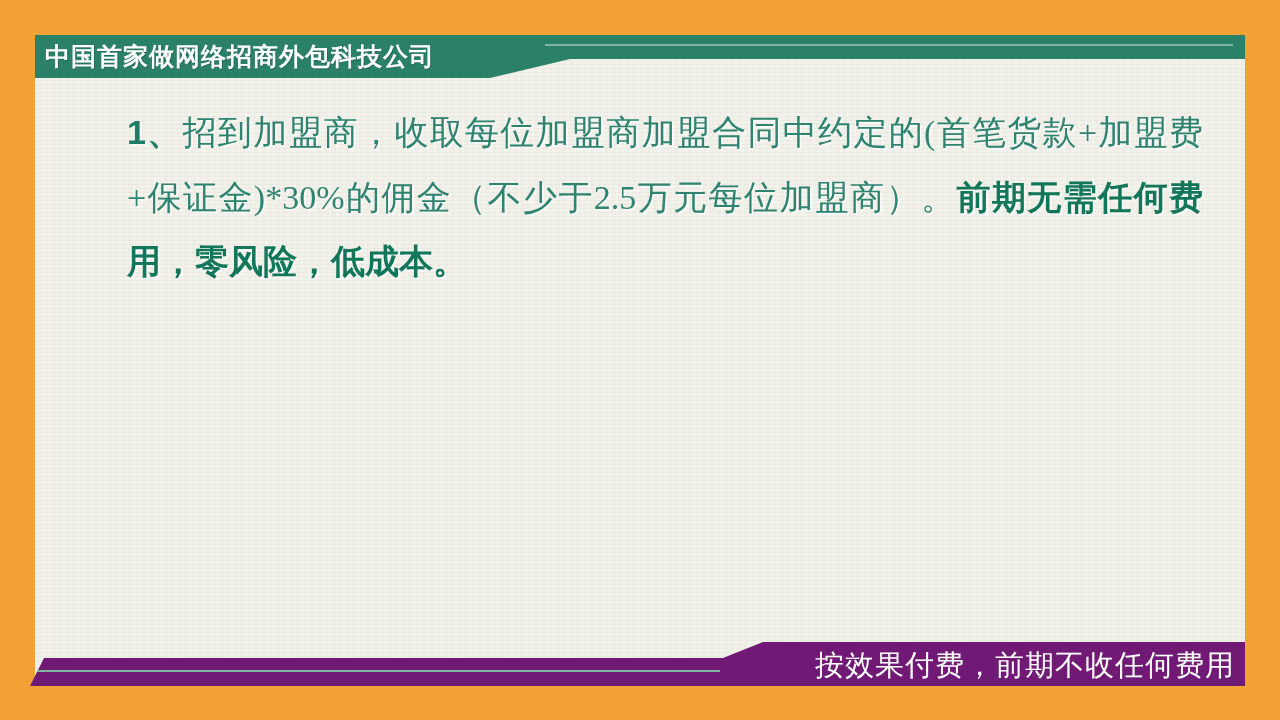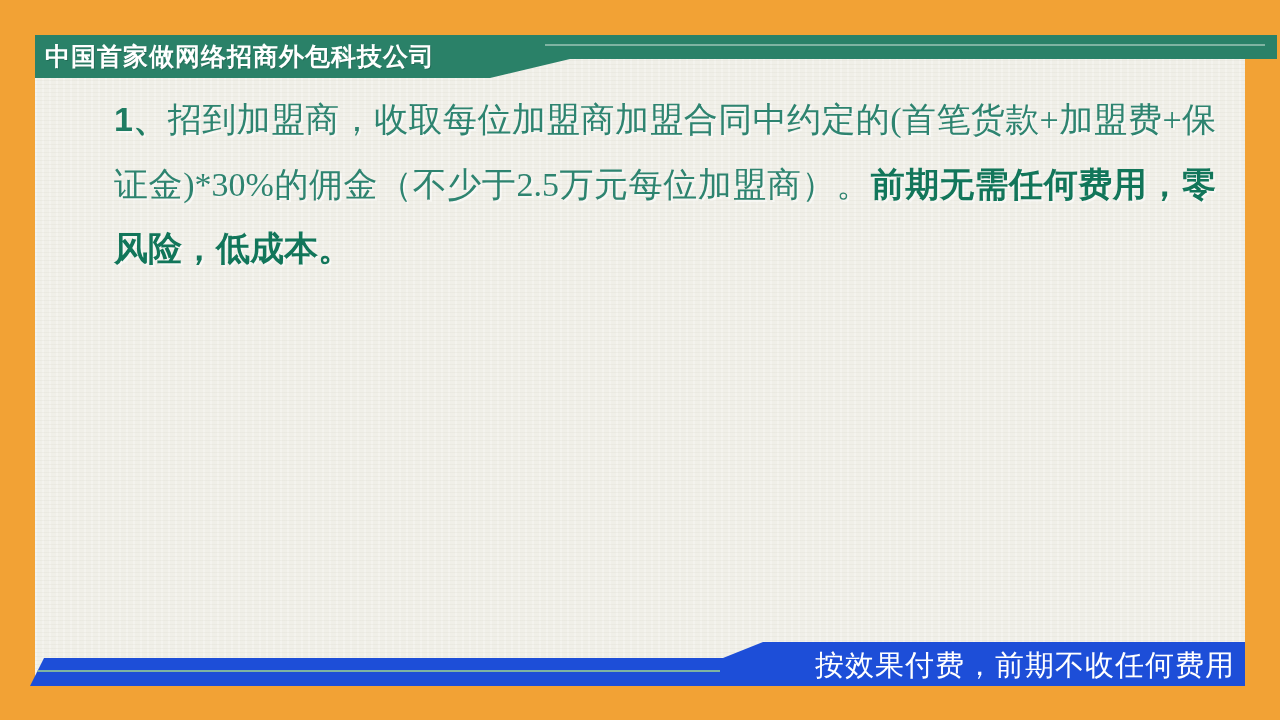--- a/index.html
+++ b/index.html
@@ -32,21 +32,20 @@
   
   .top-bar {
     position: absolute;
     left: 35px;
     top: 35px;
     width: 1210px;
     height: 43px;
     background: #2A8168;
     -webkit-clip-path: polygon(0 0, 100% 0, 100% 24px, 535px 24px, 455px 43px, 0 43px);
     clip-path: polygon(0 0, 100% 0, 100% 24px, 535px 24px, 455px 43px, 0 43px);
-    padding-left: 32px;
   }
   .top-bar .bar-title {
     position: absolute;
     left: 10px;
     top: 0;
     height: 43px;
     line-height: 43px;
     color: #ffffff;
     font-size: 25px;
     font-weight: 700;
@@ -61,21 +60,21 @@
     height: 2px;
     background: #7FB3A2;
   }
   
   .bottom-bar {
     position: absolute;
     left: 30px;
     top: 642px;
     width: 1215px;
     height: 44px;
-    background: #1d4ed8;
+    background: #701a75;
     -webkit-clip-path: polygon(14px 16px, 693px 16px, 733px 0, 100% 0, 100% 44px, 0 44px);
     clip-path: polygon(14px 16px, 693px 16px, 733px 0, 100% 0, 100% 44px, 0 44px);
   }
   .bottom-bar .accent-line {
     position: absolute;
     top: 28px;
     left: 4px;
     width: 686px;
     height: 2px;
     background: #7FB3A2;
@@ -100,21 +99,21 @@
     width: 1102px;
     font-family: "Liberation Serif", serif;
     font-size: 34px;
     line-height: 64.5px;
     color: #2E8470;
     text-align: justify;
     text-justify: inter-character;
     text-shadow: 2px 2px 0 rgba(255,255,255,0.55);
   }
   .content p {
-    margin: 0;
+    margin: 13px;
   }
   .pt-num {
     font-family: "Liberation Sans", sans-serif;
     font-weight: 700;
     color: #1E7C62;
   }
   .pt-emph {
     font-weight: 700;
     color: #12765A;
   }

